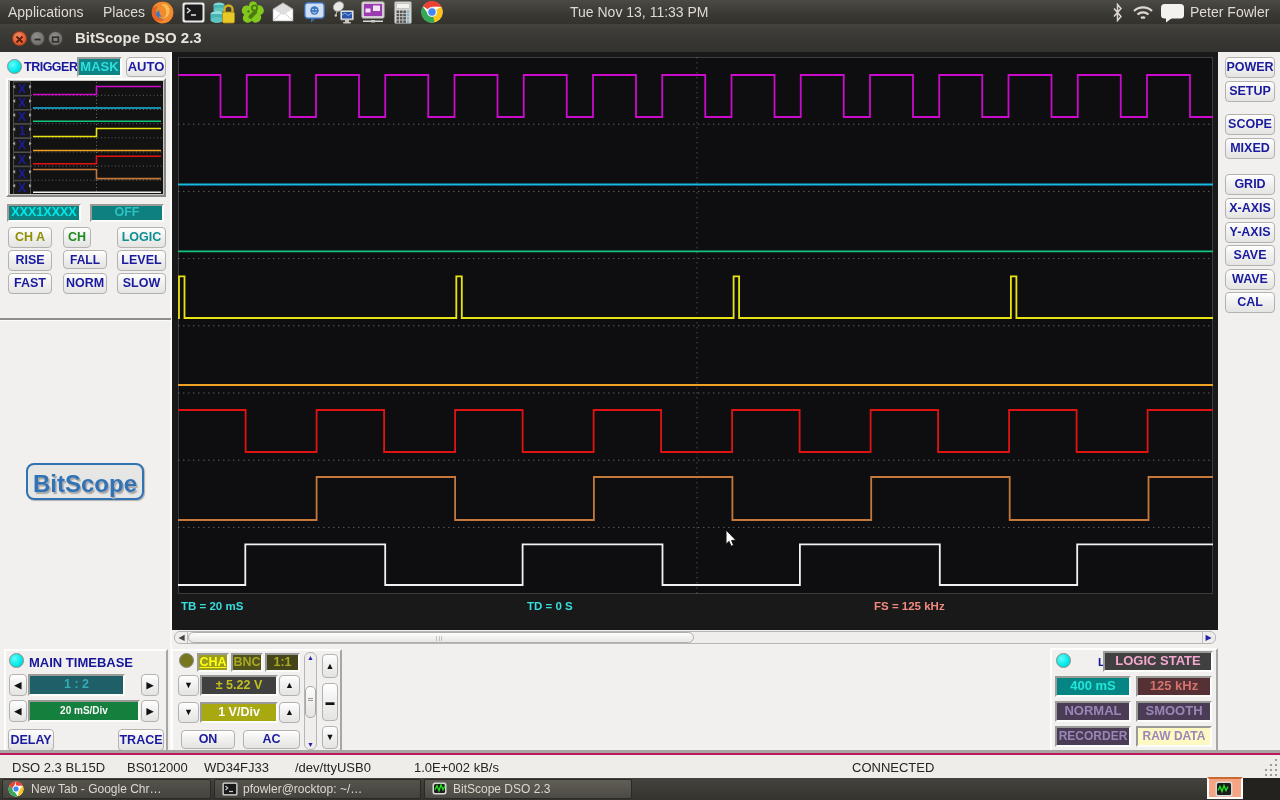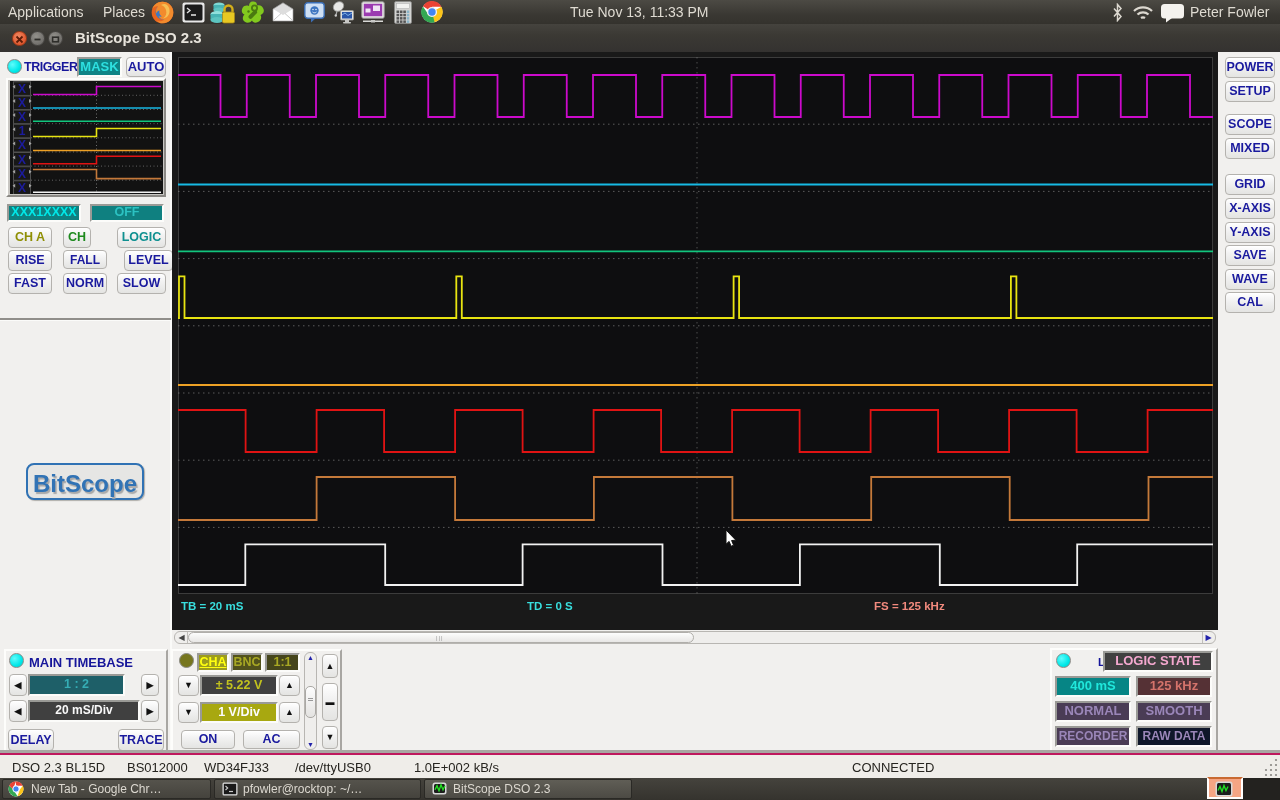--- a/index.html
+++ b/index.html
@@ -223,21 +223,21 @@
 </div>
 
 <div class="fld b" style="left:7px; top:204px; width:74px; height:18px; background:#0f8080; color:#00e8e8; font-size:12.5px; line-height:13px;">XXX1XXXX</div>
 <div class="fld b" style="left:90px; top:204px; width:74px; height:18px; background:#0f8080; color:#2cc2c2; font-size:12.5px; line-height:13px;">OFF</div>
 
 <div class="btn" style="left:8px;   top:227px; width:44px; height:21px; font-size:12.5px; line-height:19px; color:#8f8f04;">CH A</div>
 <div class="btn" style="left:63px;  top:227px; width:28px; height:21px; font-size:12.5px; line-height:19px; color:#1e8a1e;">CH B</div>
 <div class="btn" style="left:117px; top:227px; width:49px; height:21px; font-size:12.5px; line-height:19px; color:#0f9090;">LOGIC</div>
 <div class="btn" style="left:8px;   top:250px; width:44px; height:21px; font-size:12.5px; line-height:19px;">RISE</div>
 <div class="btn" style="left:63px;  top:250px; width:44px; height:19px; font-size:12px; line-height:19px;">FALL</div>
-<div class="btn" style="left:117px; top:250px; width:49px; height:21px; font-size:12.5px; line-height:19px;margin-left:7px;">LEVEL</div>
+<div class="btn" style="left:117px; top:250px; width:49px; height:21px; font-size:12.5px; line-height:19px;">LEVEL</div>
 <div class="btn" style="left:8px;   top:273px; width:44px; height:21px; font-size:12.5px; line-height:19px;">FAST</div>
 <div class="btn" style="left:63px;  top:273px; width:44px; height:21px; font-size:12.5px; line-height:19px;">NORM</div>
 <div class="btn" style="left:117px; top:273px; width:49px; height:21px; font-size:12.5px; line-height:19px;">SLOW</div>
 
 <div class="abs" style="left:0; top:318px; width:171px; height:2px; background:#908e8a; box-shadow:0 1px 0 #fbfbf9;"></div>
 
 <div class="abs" style="left:26px; top:463px; width:118px; height:37px; background:#e6e6e4; border:2.5px solid #3072b4; border-radius:8px; box-shadow:1px 1px 1px #b0aeaa;">
   <div class="b" style="position:absolute; left:5px; top:5px; font-size:24px; color:#3173b5; text-shadow:1.5px 1.5px 1px #a8a8a8; letter-spacing:0px;">BitScope</div>
 </div>
 
@@ -278,31 +278,31 @@
 </div>
 
 <div class="btn" style="left:1225px; top:57px; width:50px; height:21px; font-size:12.5px; line-height:19px;">POWER</div>
 <div class="btn" style="left:1225px; top:81px; width:50px; height:21px; font-size:12.5px; line-height:19px;">SETUP</div>
 <div class="btn" style="left:1225px; top:114px; width:50px; height:21px; font-size:12.5px; line-height:19px;">SCOPE</div>
 <div class="btn" style="left:1225px; top:138px; width:50px; height:21px; font-size:12.5px; line-height:19px;">MIXED</div>
 <div class="btn" style="left:1225px; top:174px; width:50px; height:21px; font-size:12.5px; line-height:19px;">GRID</div>
 <div class="btn" style="left:1225px; top:198px; width:50px; height:21px; font-size:12.5px; line-height:19px;">X-AXIS</div>
 <div class="btn" style="left:1225px; top:222px; width:50px; height:21px; font-size:12.5px; line-height:19px;">Y-AXIS</div>
 <div class="btn" style="left:1225px; top:245px; width:50px; height:21px; font-size:12.5px; line-height:19px;">SAVE</div>
-<div class="btn" style="left:1225px; top:269px; width:50px; height:21px; font-size:12.5px; line-height:19px;">WAVE</div>
+<div class="btn" style="left:1225px; top:269px; width:50px; height:21px; font-size:12.5px; line-height:19px;border-radius:6px;">WAVE</div>
 <div class="btn" style="left:1225px; top:292px; width:50px; height:21px; font-size:12.5px; line-height:19px;">CAL</div>
 
 <div class="panel" style="left:4px; top:649px; width:164px; height:106px;"></div>
 <div class="circ" style="left:9px; top:653px;"></div>
 <div class="abs b" style="left:29px; top:655px; font-size:13px; color:#16169a;">MAIN TIMEBASE</div>
 <div class="btn" style="left:9px; top:674px; width:18px; height:22px; font-size:9px; line-height:20px; color:#111;">◀</div>
 <div class="fld b" style="left:28px; top:674px; width:97px; height:22px; background:#1e5f68; color:#35adb5; font-size:12.5px; line-height:17px;">1 : 2</div>
 <div class="btn" style="left:141px; top:674px; width:18px; height:22px; font-size:9px; line-height:20px; color:#111;">▶</div>
 <div class="btn" style="left:9px; top:700px; width:18px; height:22px; font-size:9px; line-height:20px; color:#111;">◀</div>
-<div class="fld b" style="left:28px; top:700px; width:112px; height:22px; background:#404040; color:#f8f8f8; font-size:12px; line-height:17px;">20 mS/Div</div>
+<div class="fld b" style="left:28px; top:700px; width:112px; height:22px; background:#15803d; color:#f8f8f8; font-size:10px; line-height:17px;">20 mS/Div</div>
 <div class="btn" style="left:141px; top:700px; width:18px; height:22px; font-size:9px; line-height:20px; color:#111;">▶</div>
 <div class="btn" style="left:8px; top:729px; width:46px; height:22px; font-size:12.5px; line-height:20px;">DELAY</div>
 <div class="btn" style="left:63px; top:768px; width:47px; height:22px; font-size:11px; letter-spacing:-0.3px; line-height:20px;">REPEAT</div>
 <div class="btn" style="left:118px; top:729px; width:46px; height:22px; font-size:12.5px; line-height:20px;">TRACE</div>
 <div class="panel" style="left:171px; top:649px; width:171px; height:106px;"></div>
 <div class="abs" style="left:179px; top:653px; width:15px; height:15px; border-radius:50%; background:#76761e; border:1px solid #8a8a86;"></div>
 <div class="fld b" style="left:197px; top:653px; width:32px; height:19px; background:#9c9c1e; color:#ffff10; font-size:12.5px; line-height:14px;"><span style="text-decoration:underline;">CHA</span></div>
 <div class="fld b" style="left:231px; top:653px; width:32px; height:19px; background:#52521c; color:#a8a824; font-size:12.5px; line-height:14px;">BNC</div>
 <div class="fld b" style="left:265px; top:653px; width:35px; height:19px; background:#45451c; color:#a8a824; font-size:12.5px; line-height:14px;">1:1</div>
 <div class="btn" style="left:178px; top:675px; width:21px; height:21px; font-size:9px; line-height:19px; color:#111;">▼</div>
@@ -325,21 +325,21 @@
 <div class="btn" style="left:322px; top:726px; width:16px; height:23px; font-size:9px; line-height:21px; color:#111;">▼</div>
 <div class="panel" style="left:1050px; top:648px; width:168px; height:106px;"></div>
 <div class="circ" style="left:1056px; top:653px;"></div>
 <div class="abs b" style="left:1072px; top:656px; font-size:11.5px; color:#16169a;padding-left:26px;">LINK</div>
 <div class="fld b" style="left:1103px; top:651px; width:110px; height:21px; background:#404040; color:#f4a8cf; font-size:13px; line-height:16px;">LOGIC STATE</div>
 <div class="fld b" style="left:1055px; top:676px; width:76px; height:21px; background:#068585; color:#20e8dc; font-size:13px; line-height:16px;">400 mS</div>
 <div class="fld b" style="left:1136px; top:676px; width:76px; height:21px; background:#553135; color:#d4736b; font-size:13px; line-height:16px;">125 kHz</div>
 <div class="fld b" style="left:1055px; top:701px; width:76px; height:21px; background:#4a3c55; color:#9a86b8; font-size:13px; line-height:16px;">NORMAL</div>
 <div class="fld b" style="left:1136px; top:701px; width:76px; height:21px; background:#4a3c55; color:#9a86b8; font-size:13px; line-height:16px;">SMOOTH</div>
 <div class="fld b" style="left:1055px; top:726px; width:76px; height:21px; background:#4a3c55; color:#9a86b8; font-size:12px; line-height:16px;">RECORDER</div>
-<div class="fld b" style="left:1136px; top:726px; width:76px; height:21px; background:#0f172a; color:#9a86b8; font-size:12px; line-height:16px;text-align:center;">RAW DATA</div>
+<div class="fld b" style="left:1136px; top:726px; width:76px; height:21px; background:#fef9c3; color:#9a86b8; font-size:12px; line-height:16px;text-align:center;">RAW DATA</div>
 
 <div class="abs" style="left:0; top:753px; width:1280px; height:25px; background:#efede9; border-top:2px solid #be185d; box-shadow:0 -3px 0 #a8a6a2;">
   <div class="abs" style="left:12px; top:5px; font-size:13px; color:#26241f;">DSO 2.3 BL15D</div>
   <div class="abs" style="left:127px; top:5px; font-size:13px; color:#26241f;">BS012000</div>
   <div class="abs" style="left:204px; top:5px; font-size:13px; color:#26241f;">WD34FJ33</div>
   <div class="abs" style="left:295px; top:5px; font-size:13px; color:#26241f;">/dev/ttyUSB0</div>
   <div class="abs" style="left:414px; top:5px; font-size:13px; color:#26241f;">1.0E+002 kB/s</div>
   <div class="abs" style="left:852px; top:5px; font-size:13px; color:#26241f;">CONNECTED</div>
     <svg class="abs" style="left:1262px; top:2px;" width="17" height="20" viewBox="0 0 17 20">
       <circle cx="14" cy="3" r="1.1" fill="#8a8884"></circle>

